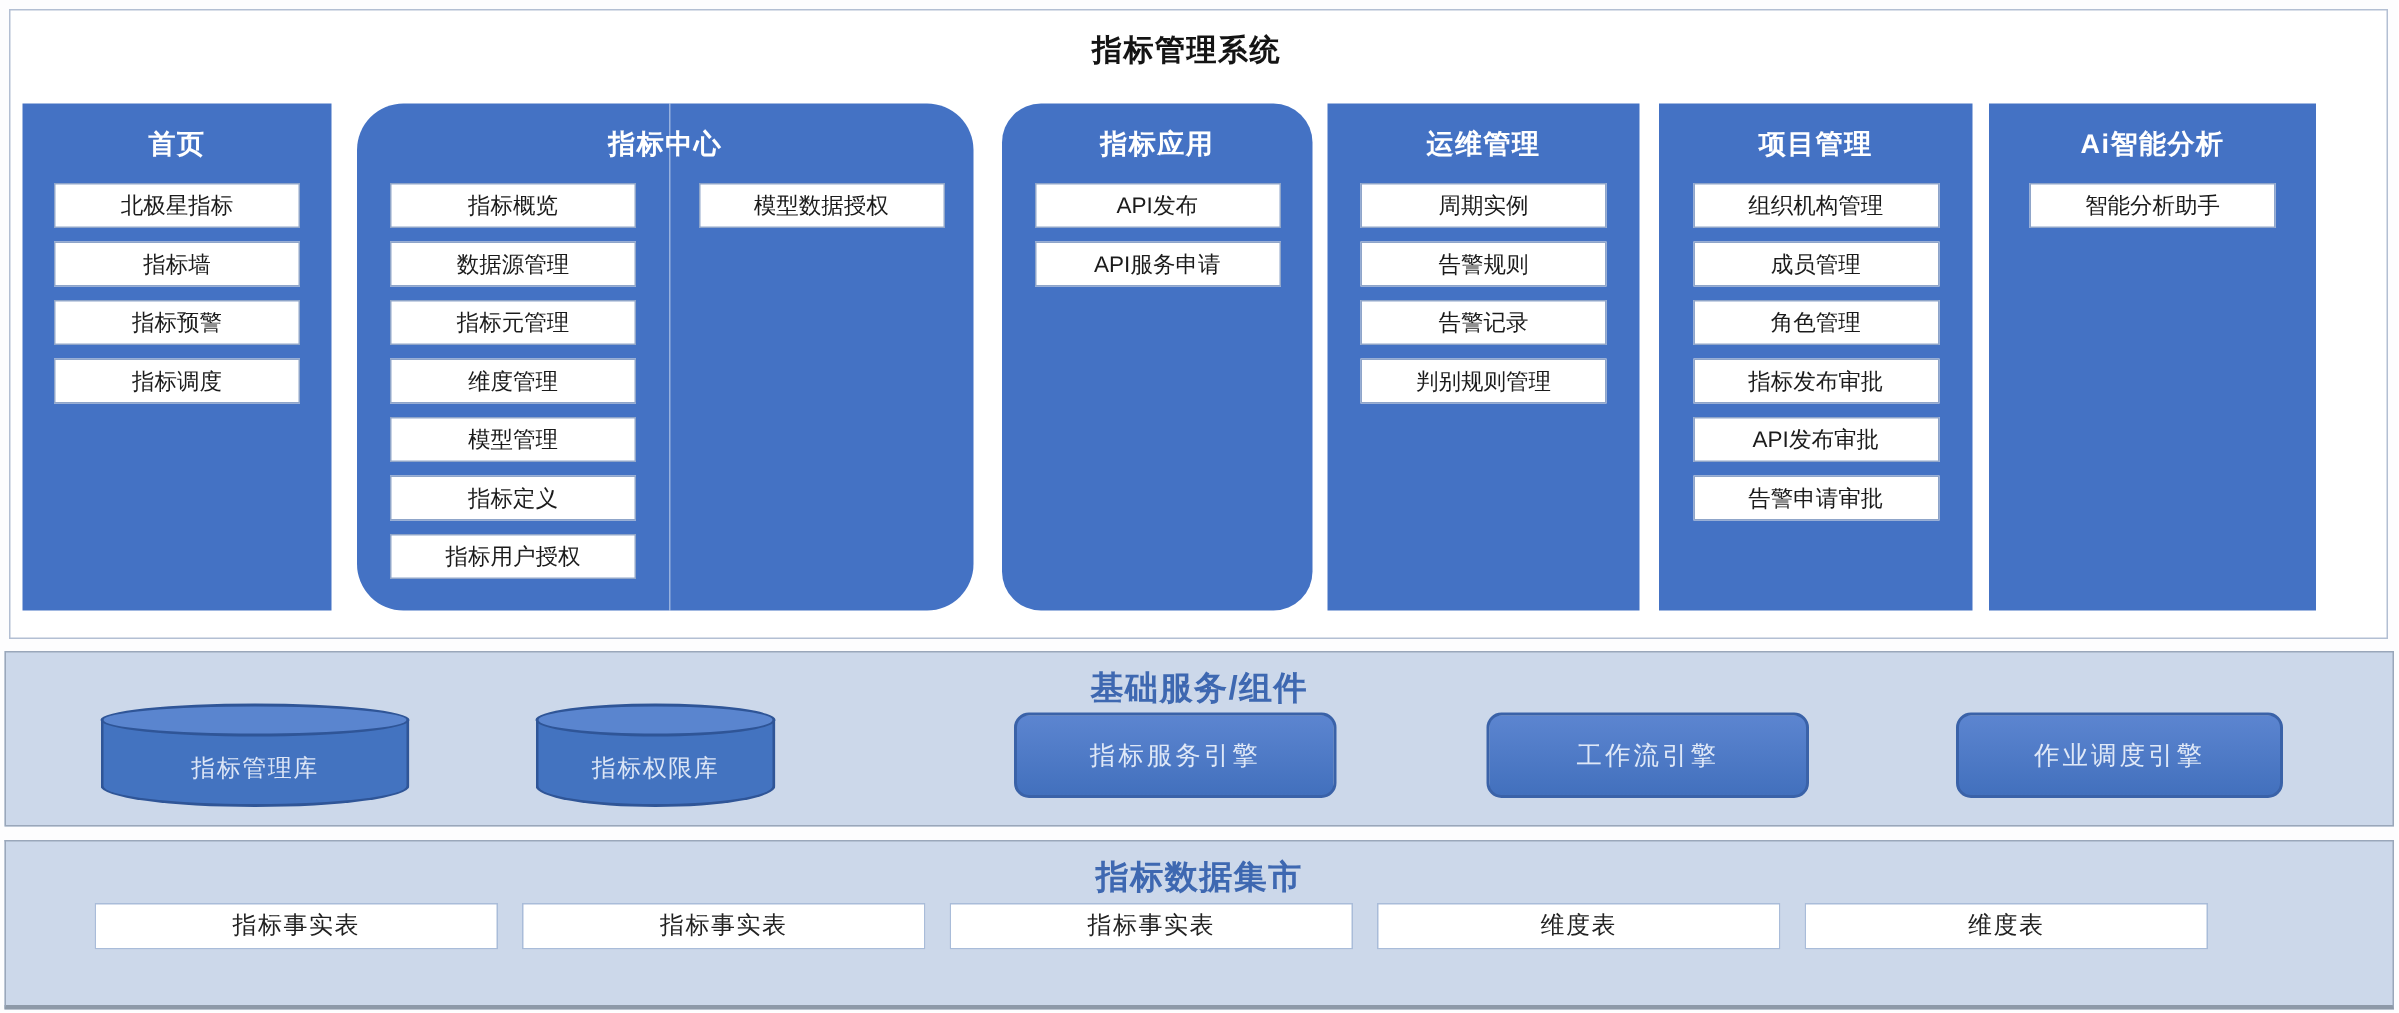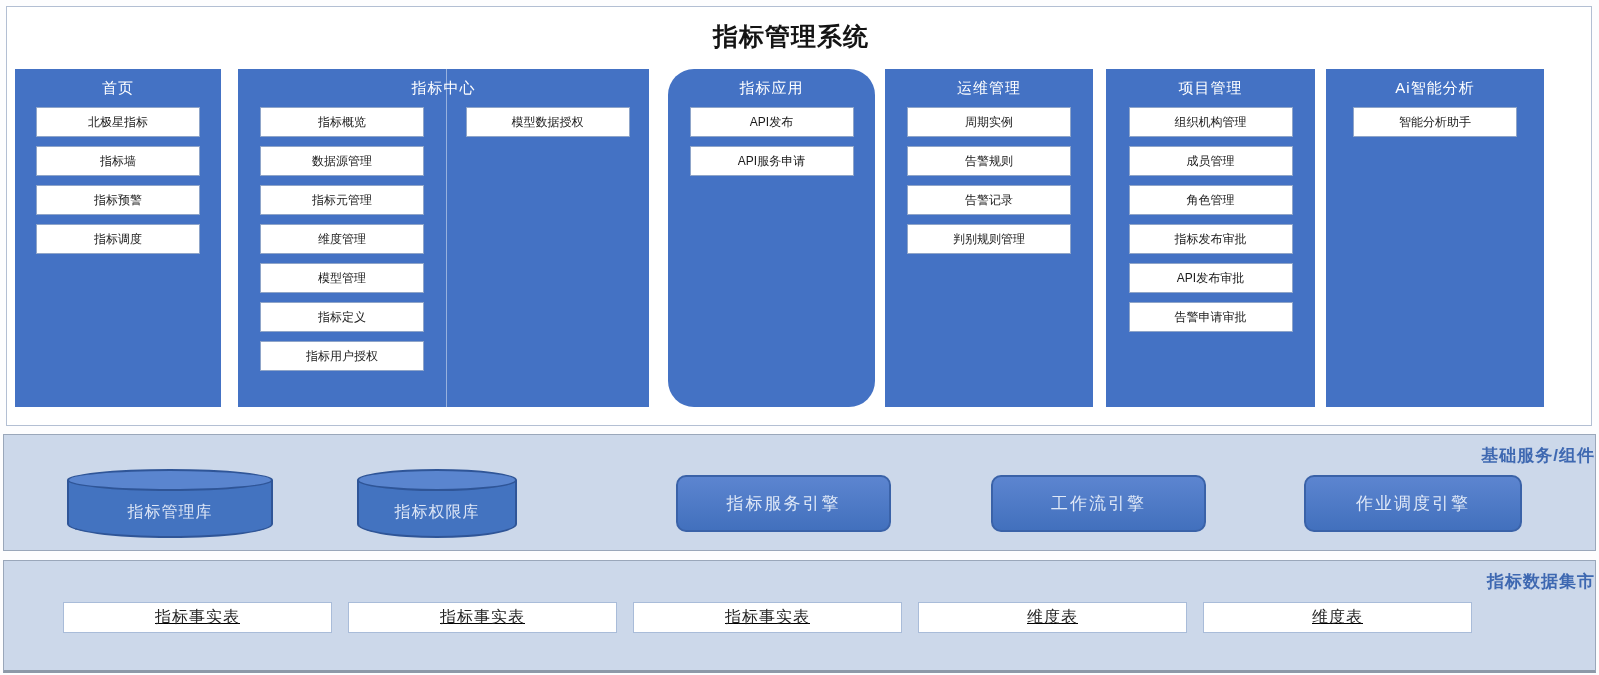--- a/index.html
+++ b/index.html
@@ -8,53 +8,53 @@
     position:relative; width:1599px; height:675px;
     background:#fdfdfe; overflow:hidden;
     font-family:"Liberation Sans","DejaVu Sans",sans-serif;
   }
   .top-panel {
     position:absolute; left:6px; top:6px; width:1586px; height:420px;
     background:#ffffff; border:1px solid #b3bfd3;
   }
   .sys-title {
     position:absolute; top:13px; left:0; right:16px; text-align:center;
-    font-size:25px; font-weight:bold; color:#141414; letter-spacing:1px;
+    font-size:20px; font-weight:bold; color:#141414; letter-spacing:1px;
   }
   .col {
     position:absolute; top:62px; height:338px; background:#4472c4;
   }
   .col-header {
-    position:relative; z-index:2; height:38px;
+    position:relative; z-index:2; height:53px;
     display:flex; align-items:center; justify-content:center;
-    color:#ffffff; font-weight:normal; font-size:15px; letter-spacing:1px;
+    color:#ffffff; font-weight:bold; font-size:18px; letter-spacing:1px;
   }
   .item {
     width:164px; height:30px; margin:0 auto 9px auto;
     background:#ffffff; border:1px solid #8fa5c9;
     display:flex; align-items:center; justify-content:center;
-    font-size:12px; color:#1b1b1b; white-space:nowrap;
+    font-size:15px; color:#1b1b1b; white-space:nowrap;
   }
   .split-divider {
     position:absolute; left:208px; top:0; bottom:0; width:1px;
     background:rgba(255,255,255,0.45); z-index:1;
   }
   .split-body { display:flex; }
   .half-l { width:208px; }
   .half-r { width:203px; }
 
   .band {
     position:absolute; left:3px; width:1593px;
     background:#ccd8ea; border:1px solid #9aa7ba;
   }
   .band-services { top:434px; height:117px; }
   .band-datamart { top:560px; height:113px; border-bottom:3px solid #8d99a8; }
   .band-title {
-    position:absolute; top:9px; left:0; right:0; text-align:right;
-    color:#3e68b1; font-size:17px; font-weight:600; letter-spacing:1px;
+    position:absolute; top:9px; left:0; right:0; text-align:center;
+    color:#3e68b1; font-size:22px; font-weight:600; letter-spacing:1px;
   }
   .cylinder { position:absolute; top:34px; height:69px; }
   .cyl-body {
     position:absolute; left:0; right:0; top:11px; bottom:0;
     background:#4373c0; border:2px solid #2f5597; border-top:none;
     border-radius:0 0 50% 50% / 0 0 14px 14px;
   }
   .cyl-top {
     position:absolute; left:0; right:0; top:0; height:22px;
     background:#5a85cf; border:2px solid #2f5597; border-radius:50%;
@@ -64,21 +64,21 @@
     color:#dde6f6; font-size:16px; letter-spacing:1px; z-index:2;
   }
   .engine {
     position:absolute; top:40px; height:57px;
     background:linear-gradient(180deg,#5c85d0,#4270bd);
     border:2px solid #3a62a8; border-radius:10px;
     display:flex; align-items:center; justify-content:center;
     color:#dfe8f7; font-size:17px; letter-spacing:2px;
   }
   .tables-row {
-    position:absolute; left:59px; top:41px; display:flex; gap:16px;text-decoration:underline;
+    position:absolute; left:59px; top:41px; display:flex; gap:16px;
   }
   .table-box {
     width:269px; height:31px; background:#ffffff; border:1px solid #a9bcd9;
     display:flex; align-items:center; justify-content:center;
     font-size:16px; color:#222222; letter-spacing:1px;
   }
 </style>
 </head>
 <body>
 
@@ -88,21 +88,21 @@
     <div class="sys-title">指标管理系统</div>
 
     <div class="col" style="left:8px;width:206px;">
       <div class="col-header">首页</div>
       <div class="item">北极星指标</div>
       <div class="item">指标墙</div>
       <div class="item">指标预警</div>
       <div class="item">指标调度</div>
     </div>
 
-    <div class="col" style="left:231px;width:411px;">
+    <div class="col" style="left:231px;width:411px;border-radius:31px;">
       <div class="split-divider"></div>
       <div class="col-header">指标中心</div>
       <div class="split-body">
         <div class="half-l">
           <div class="item">指标概览</div>
           <div class="item">数据源管理</div>
           <div class="item">指标元管理</div>
           <div class="item">维度管理</div>
           <div class="item">模型管理</div>
           <div class="item">指标定义</div>

